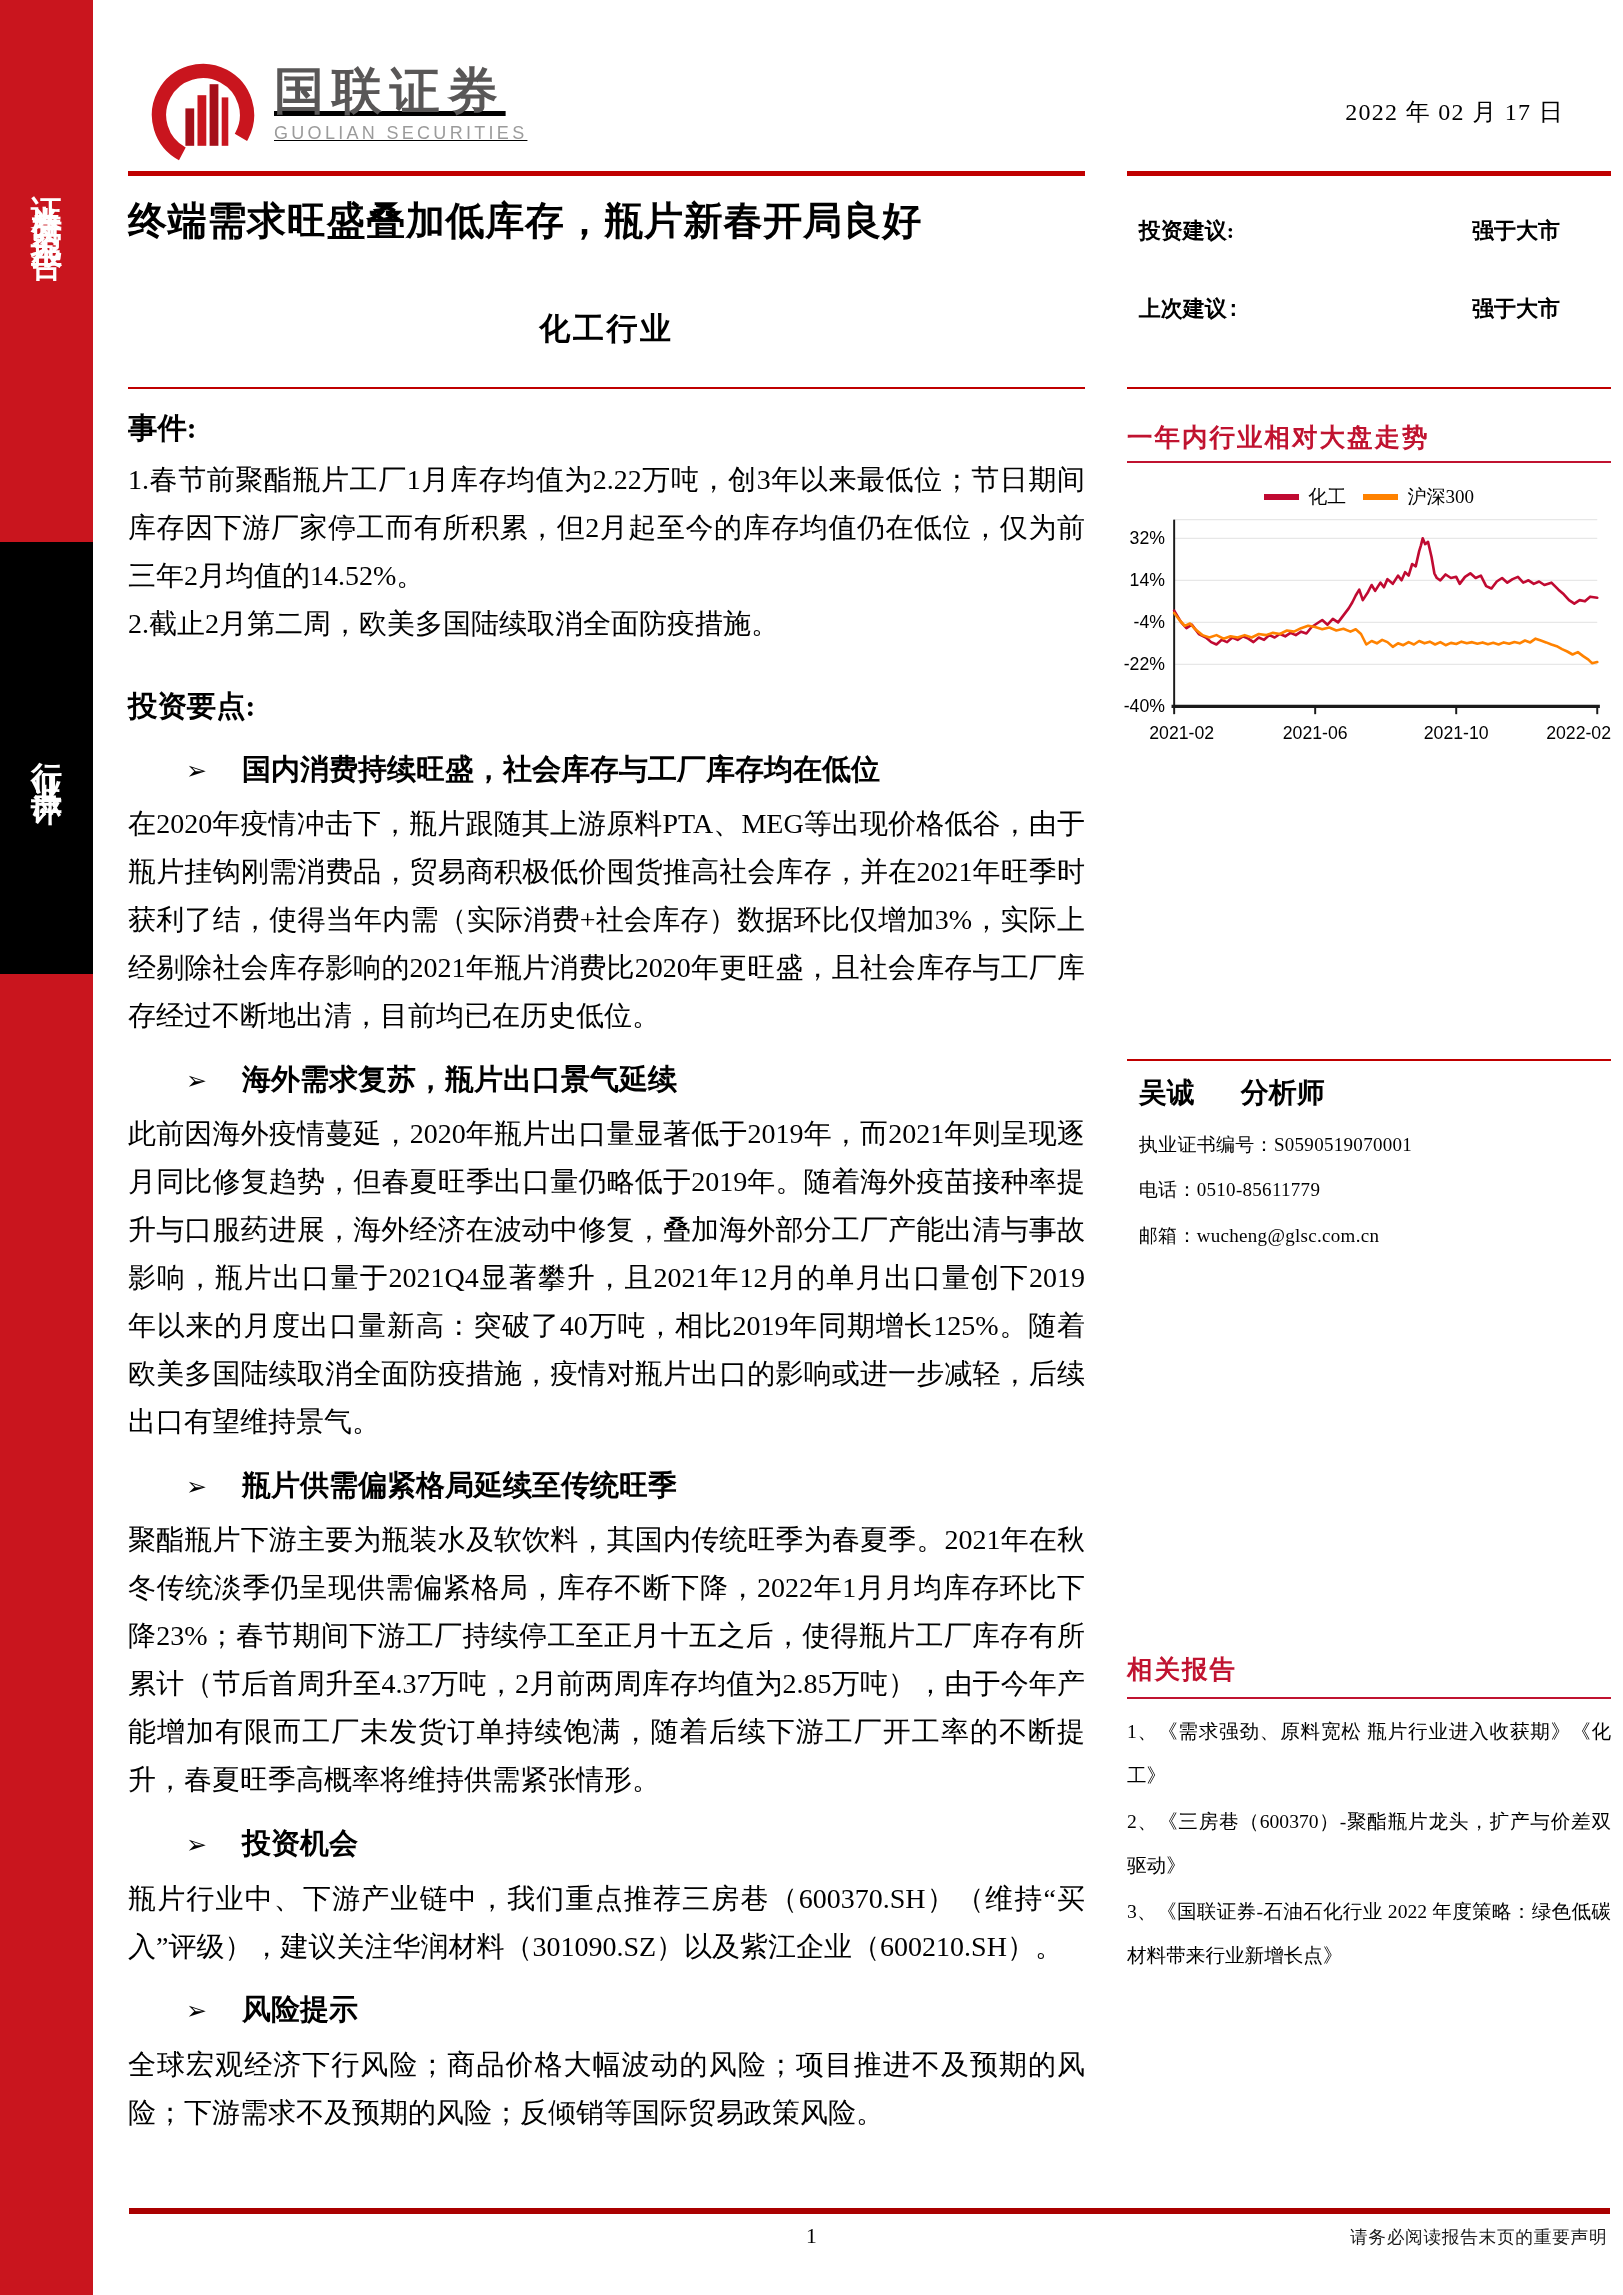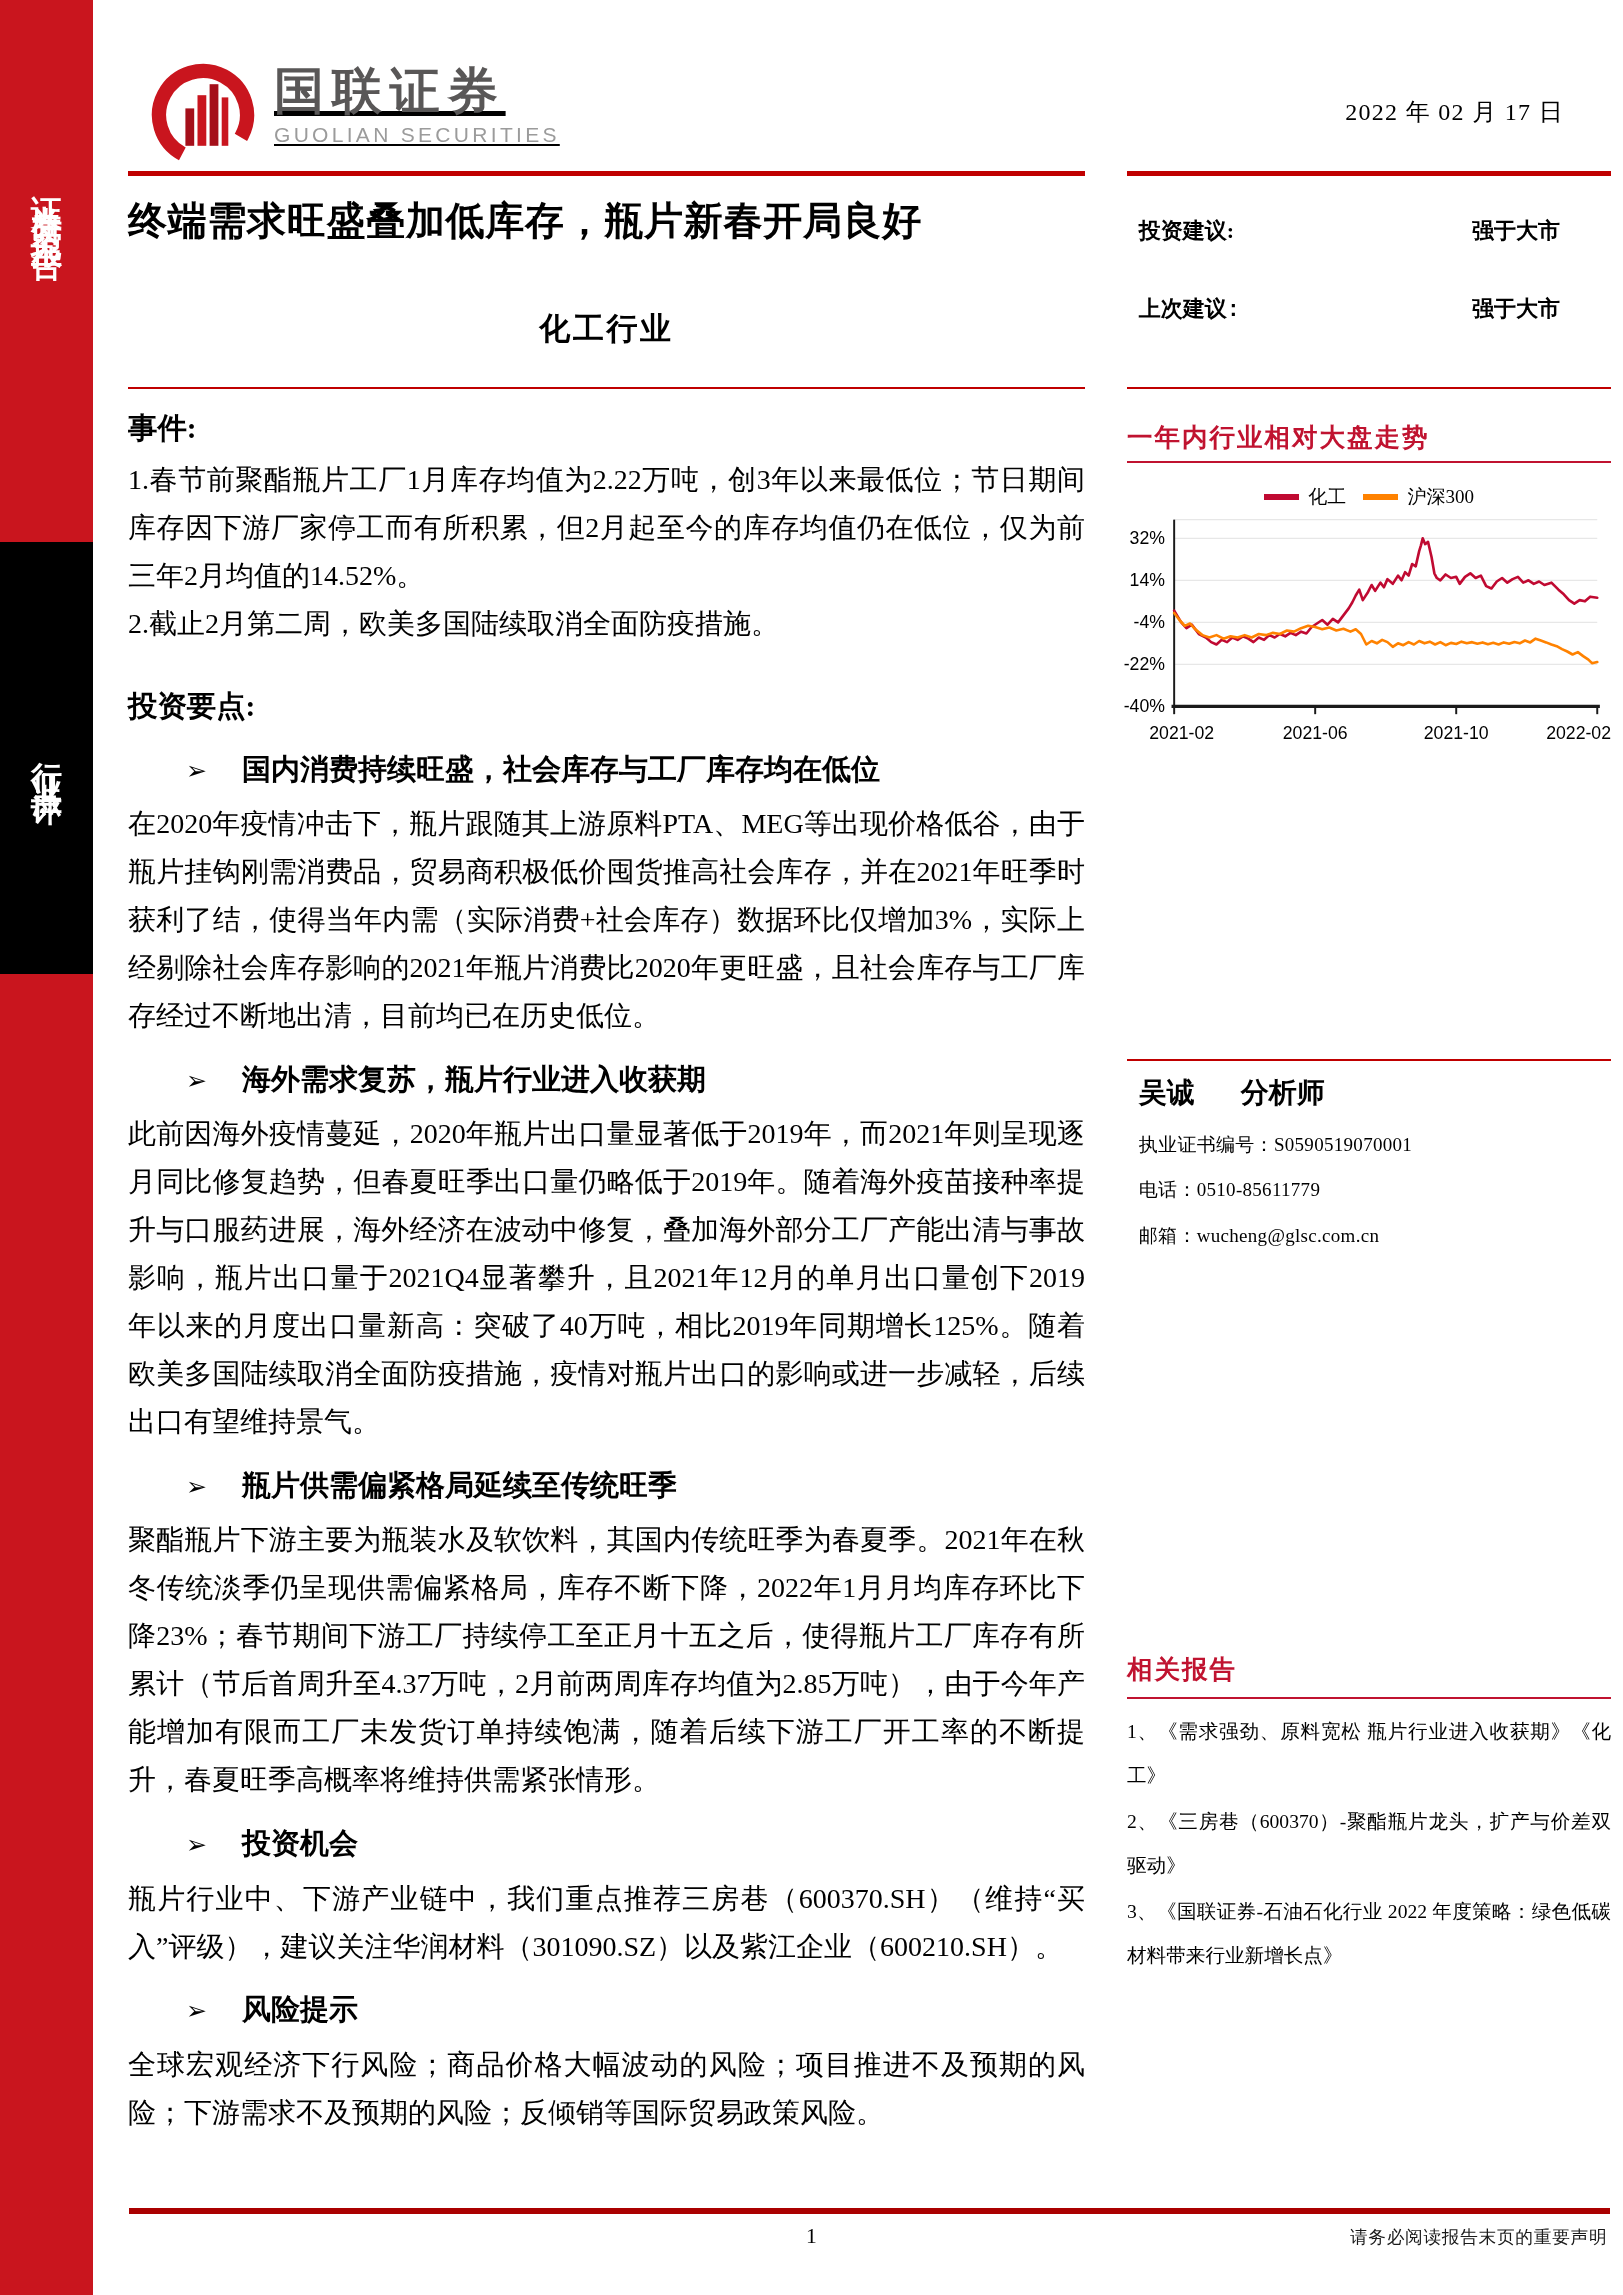--- a/index.html
+++ b/index.html
@@ -11,21 +11,21 @@
   .v-label{writing-mode:vertical-rl;text-orientation:upright;color:#fff;
            font-size:31px;font-weight:600;letter-spacing:10.5px;line-height:93px;text-align:center;}
   .sidebar-top{position:absolute;top:171px;left:0;width:93px;display:flex;justify-content:center;}
   .sidebar-black{position:absolute;top:542px;left:0;width:93px;height:432px;background:#000;
                  display:flex;align-items:center;justify-content:center;}
 
   
   .logo{position:absolute;left:148px;top:60px;width:110px;height:110px;}
   .brand{position:absolute;left:274px;top:63px;text-decoration:underline;}
   .brand-cn{font-size:50px;font-weight:700;color:#595757;letter-spacing:7.9px;line-height:56px;}
-  .brand-en{font-family:"Liberation Sans",sans-serif;font-size:21px;color:#9b9b9b;
+  .brand-en{font-family:"Liberation Sans",sans-serif;font-size:18px;color:#9b9b9b;
             letter-spacing:3.3px;margin-top:3.9px;}
   .date{position:absolute;right:59px;top:96px;font-size:24px;letter-spacing:1.3px;}
 
   
   .rule{position:absolute;background:#C00000;}
   .rule-main-top{left:128px;top:171px;width:957px;height:4.6px;}
   .rule-right-top{left:1127px;top:171px;width:484px;height:4.6px;}
   .rule-main-mid{left:128px;top:387px;width:957px;height:2px;}
   .rule-right-mid{left:1127px;top:387px;width:484px;height:2px;}
   .rule-footer{left:129px;top:2208px;width:1481px;height:5.9px;background:#AA0000;}
@@ -137,21 +137,21 @@
       </div>
     <h2 class="h-section h-points">投资要点:</h2>
     <div id="sections">
         <div class="bullet">
           <span class="arrow">➢</span>
           <span>国内消费持续旺盛，社会库存与工厂库存均在低位</span>
         </div>
         <p class="para sec-para">在2020年疫情冲击下，瓶片跟随其上游原料PTA、MEG等出现价格低谷，由于瓶片挂钩刚需消费品，贸易商积极低价囤货推高社会库存，并在2021年旺季时获利了结，使得当年内需（实际消费+社会库存）数据环比仅增加3%，实际上经剔除社会库存影响的2021年瓶片消费比2020年更旺盛，且社会库存与工厂库存经过不断地出清，目前均已在历史低位。</p>
         <div class="bullet">
           <span class="arrow">➢</span>
-          <span>海外需求复苏，瓶片行业进入收获期</span>
+          <span>海外需求复苏，瓶片出口景气延续</span>
         </div>
         <p class="para sec-para">此前因海外疫情蔓延，2020年瓶片出口量显著低于2019年，而2021年则呈现逐月同比修复趋势，但春夏旺季出口量仍略低于2019年。随着海外疫苗接种率提升与口服药进展，海外经济在波动中修复，叠加海外部分工厂产能出清与事故影响，瓶片出口量于2021Q4显著攀升，且2021年12月的单月出口量创下2019年以来的月度出口量新高：突破了40万吨，相比2019年同期增长125%。随着欧美多国陆续取消全面防疫措施，疫情对瓶片出口的影响或进一步减轻，后续出口有望维持景气。</p>
         <div class="bullet">
           <span class="arrow">➢</span>
           <span>瓶片供需偏紧格局延续至传统旺季</span>
         </div>
         <p class="para sec-para">聚酯瓶片下游主要为瓶装水及软饮料，其国内传统旺季为春夏季。2021年在秋冬传统淡季仍呈现供需偏紧格局，库存不断下降，2022年1月月均库存环比下降23%；春节期间下游工厂持续停工至正月十五之后，使得瓶片工厂库存有所累计（节后首周升至4.37万吨，2月前两周库存均值为2.85万吨），由于今年产能增加有限而工厂未发货订单持续饱满，随着后续下游工厂开工率的不断提升，春夏旺季高概率将维持供需紧张情形。</p>
         <div class="bullet">
           <span class="arrow">➢</span>
           <span>投资机会</span>

